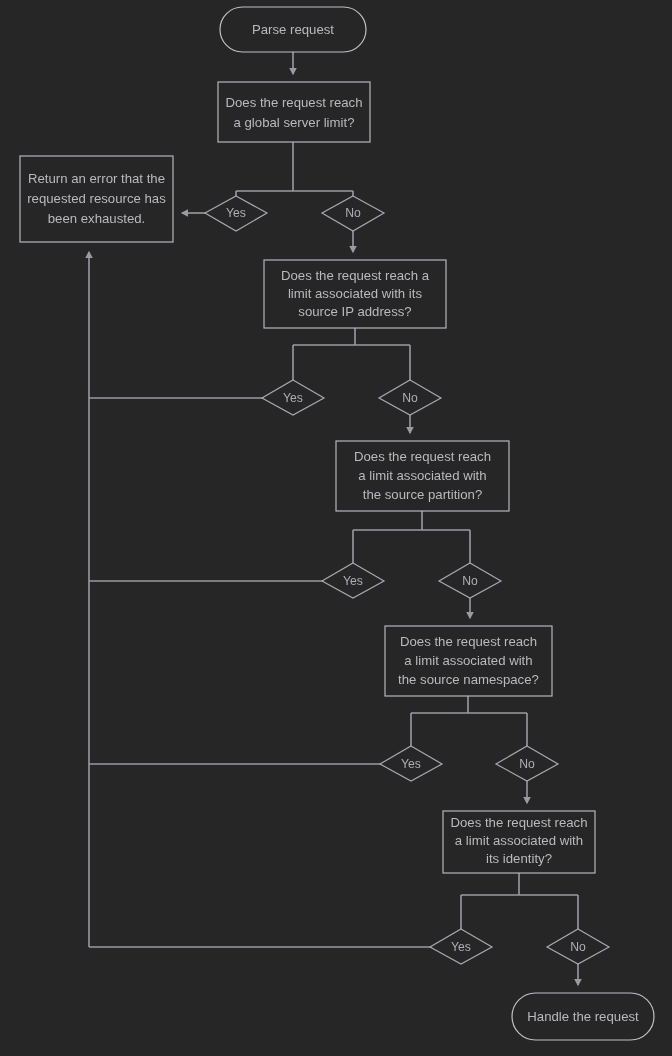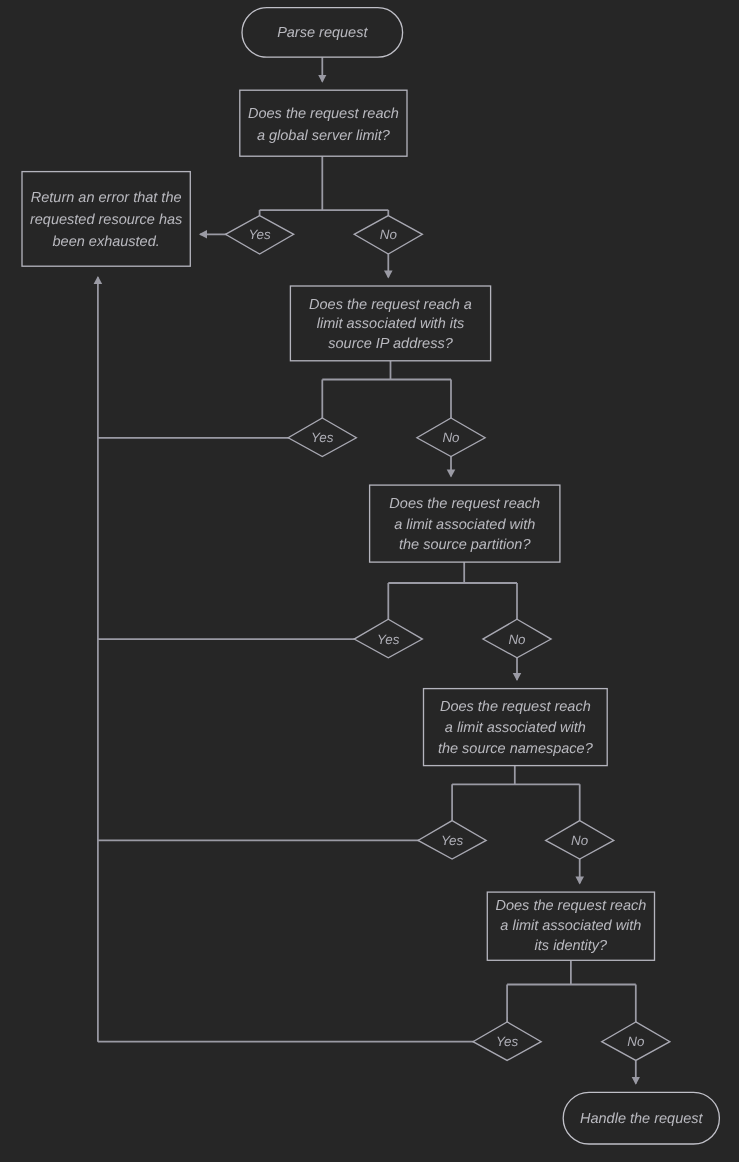--- a/index.html
+++ b/index.html
@@ -10,21 +10,20 @@
   body {
     width: 672px;
     height: 1056px;
     overflow: hidden;
     font-family: "Liberation Sans", sans-serif;
   }
   #flow-root {
     position: relative;
     width: 672px;
     height: 742px;
-    font-style: italic;
   }
   svg#flow-svg {
     position: absolute;
     top: 0;
     left: 0;
     width: 672px;
     height: 1056px;
     display: block;
   }
   .node-shape {

